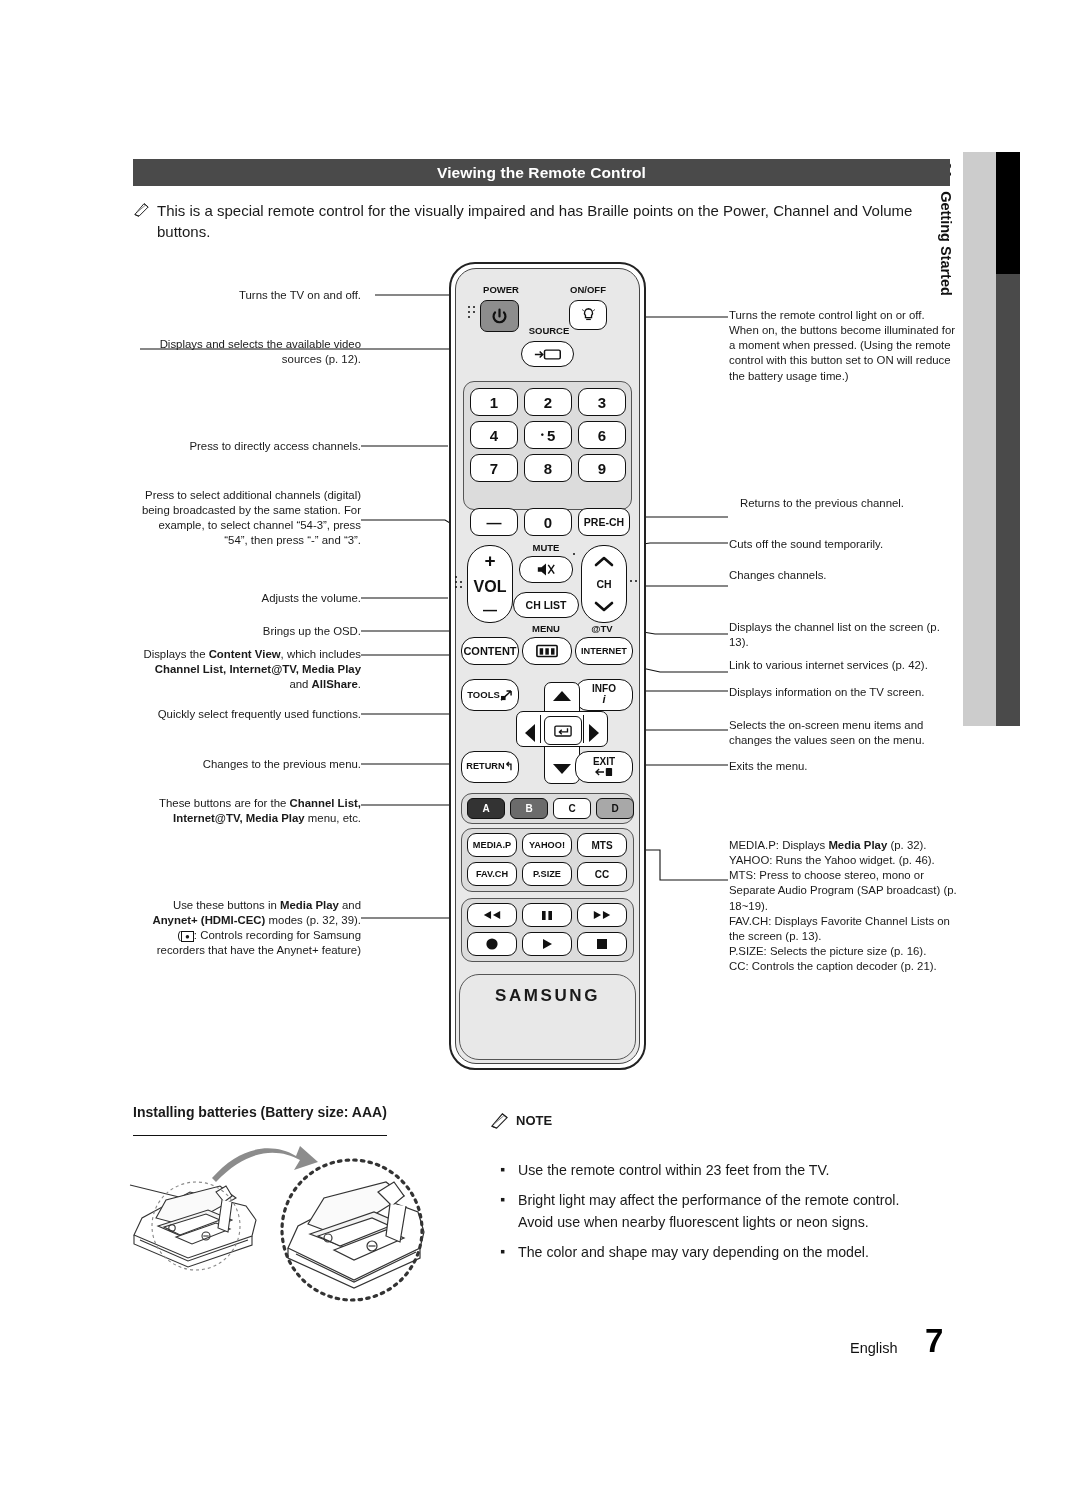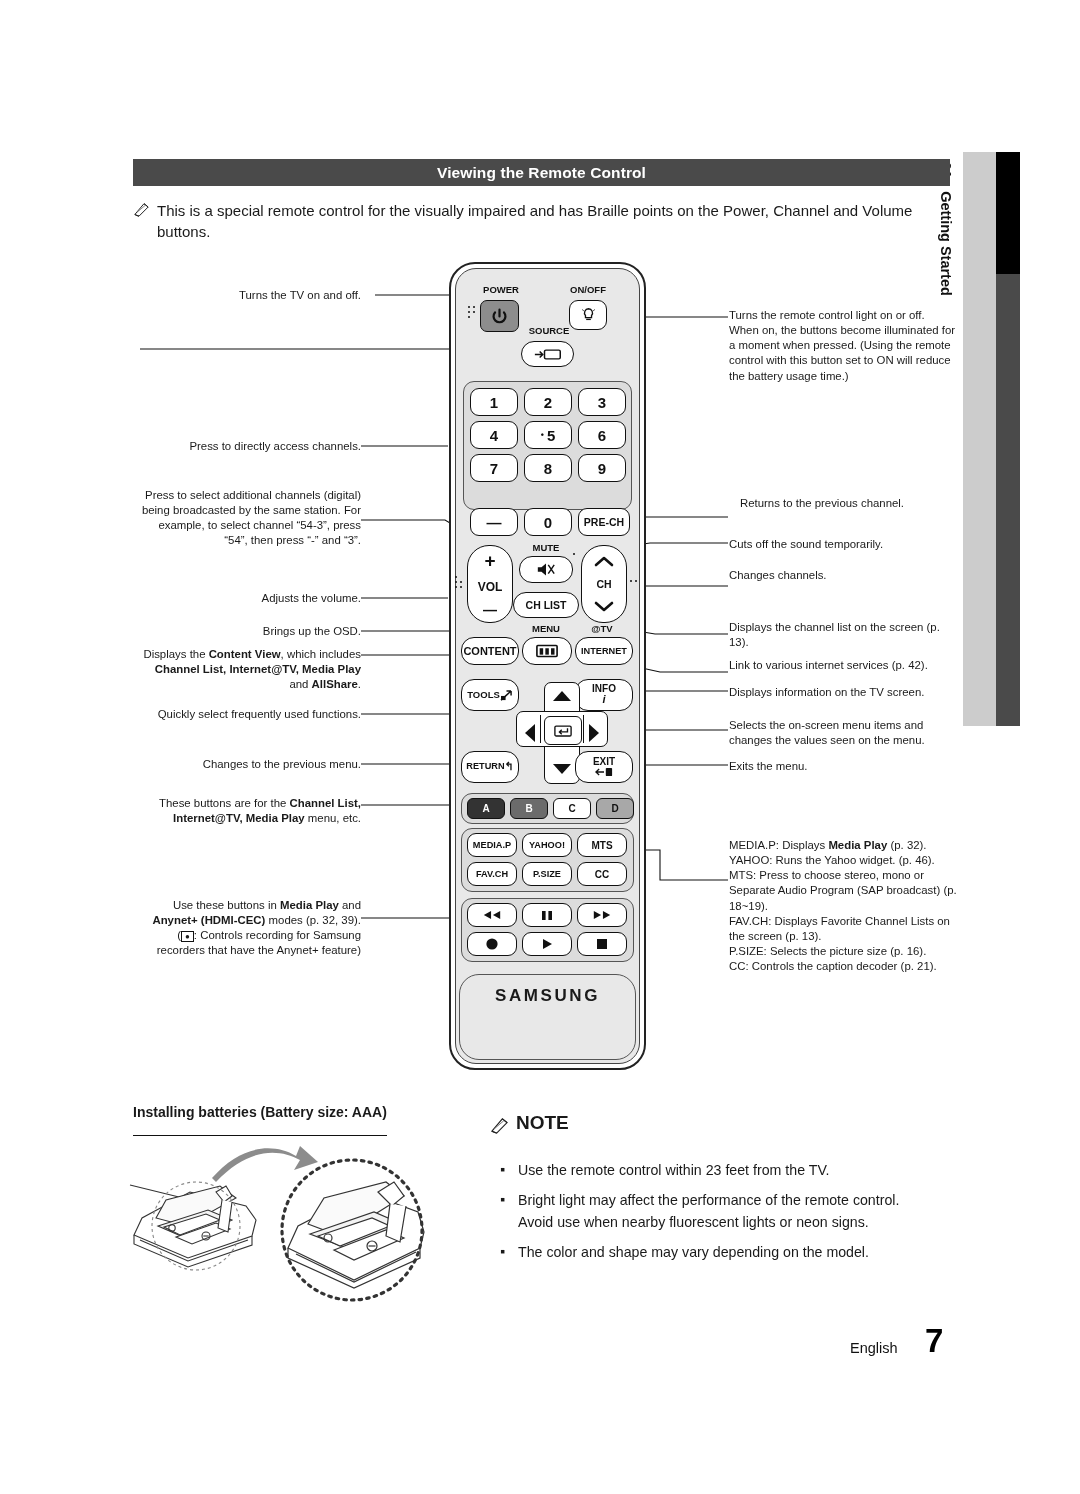--- a/index.html
+++ b/index.html
@@ -60,22 +60,22 @@
   .cross .arm{position:absolute;box-sizing:border-box;border:1.9px solid #111;background:#fff;}
   .enter{position:absolute;left:28px;top:34px;width:36px;height:27px;border:1.7px solid #111;
          border-radius:6px;background:#fff;display:flex;align-items:center;justify-content:center;}
 
   .samsung{position:absolute;left:0;top:724px;width:197px;text-align:center;
            font-size:17px;font-weight:bold;letter-spacing:2.6px;color:#1a1a1a;}
 
   
   .batt-title{position:absolute;left:133px;top:1104px;font-size:14px;font-weight:bold;
               border-bottom:1.6px solid #111;padding-bottom:15px;}
-  .note-hd{position:absolute;left:490px;top:1112px;font-size:19px;font-weight:bold;
-           display:flex;align-items:flex-end;gap:7px;}
+  .note-hd{position:absolute;left:490px;top:1112px;font-size:13px;font-weight:bold;
+           display:flex;align-items:center;gap:7px;}
   .notes{position:absolute;left:490px;top:1160px;width:430px;font-size:14.2px;line-height:1.5;}
   .notes .li{position:relative;padding-left:28px;margin-bottom:9px;}
   .notes .li .bu{position:absolute;left:10px;top:-1px;}
 
   
   .foot-en{position:absolute;left:850px;top:1340px;font-size:14.5px;color:#111;}
   .foot-no{position:absolute;left:925px;top:1322px;font-size:33px;font-weight:bold;color:#000;}
 </style>
 </head>
 <body>
@@ -127,20 +127,21 @@
       <path d="M619 663 L660 672 L728 672"></path>
       <path d="M626 691 L728 691"></path>
       <path d="M616 730 L728 730"></path>
       <path d="M626 765 L728 765"></path>
       <path d="M620 850 L660 850 L660 880 L728 880"></path>
     </g>
   </svg>
 
   <div class="ann r" style="left:133px;top:288px;width:228px;">Turns the TV on and off.</div>
 
+  <div class="ann r" style="left:133px;top:337px;width:228px;">Displays and selects the available video sources (p. 12).</div>
 
   <div class="ann r" style="left:133px;top:439px;width:228px;">Press to directly access channels.</div>
 
   <div class="ann r" style="left:133px;top:488px;width:228px;">Press to select additional channels (digital) being broadcasted by the same station. For example, to select channel “54-3”, press “54”, then press “-” and “3”.</div>
 
   <div class="ann r" style="left:133px;top:591px;width:228px;">Adjusts the volume.</div>
 
   <div class="ann r" style="left:133px;top:624px;width:228px;">Brings up the OSD.</div>
 
   <div class="ann r" style="left:133px;top:647px;width:228px;">Displays the <b>Content View</b>, which includes <b>Channel List, Internet@TV, Media Play</b> and <b>AllShare</b>.</div>
@@ -231,21 +232,21 @@
     <div class="cap" style="left:58px;top:280px;width:78px;">MUTE</div>
     <div class="btn rnd" style="left:70px;top:294px;width:54px;height:27px;">
       <svg width="20" height="15" viewBox="0 0 22 16">
         <path d="M2 5.5 L6 5.5 L11 1.5 L11 14.5 L6 10.5 L2 10.5 Z" fill="#111"></path>
         <path d="M13.5 3 L20 12.5 M20 3 L13.5 12.5" stroke="#111" stroke-width="1.6"></path>
       </svg>
     </div>
 
     <div class="btn" style="left:18px;top:283px;width:46px;height:78px;border-radius:22px;flex-direction:column;justify-content:space-between;padding:5px 0;">
       <span style="font-size:19px;line-height:1;">+</span>
-      <span style="font-size:12px;">VOL</span>
+      <span style="font-size:16px;">VOL</span>
       <span style="font-size:14px;line-height:1;">—</span>
     </div>
     <div class="braille" style="left:6px;top:314px;width:9px;height:13px;">
       <i style="left:0;top:0"></i>
       <i style="left:0;top:5px"></i>
         <i style="left:5px;top:5px"></i>
       <i style="left:0;top:10px"></i>
         <i style="left:5px;top:10px"></i>
     </div>
 

